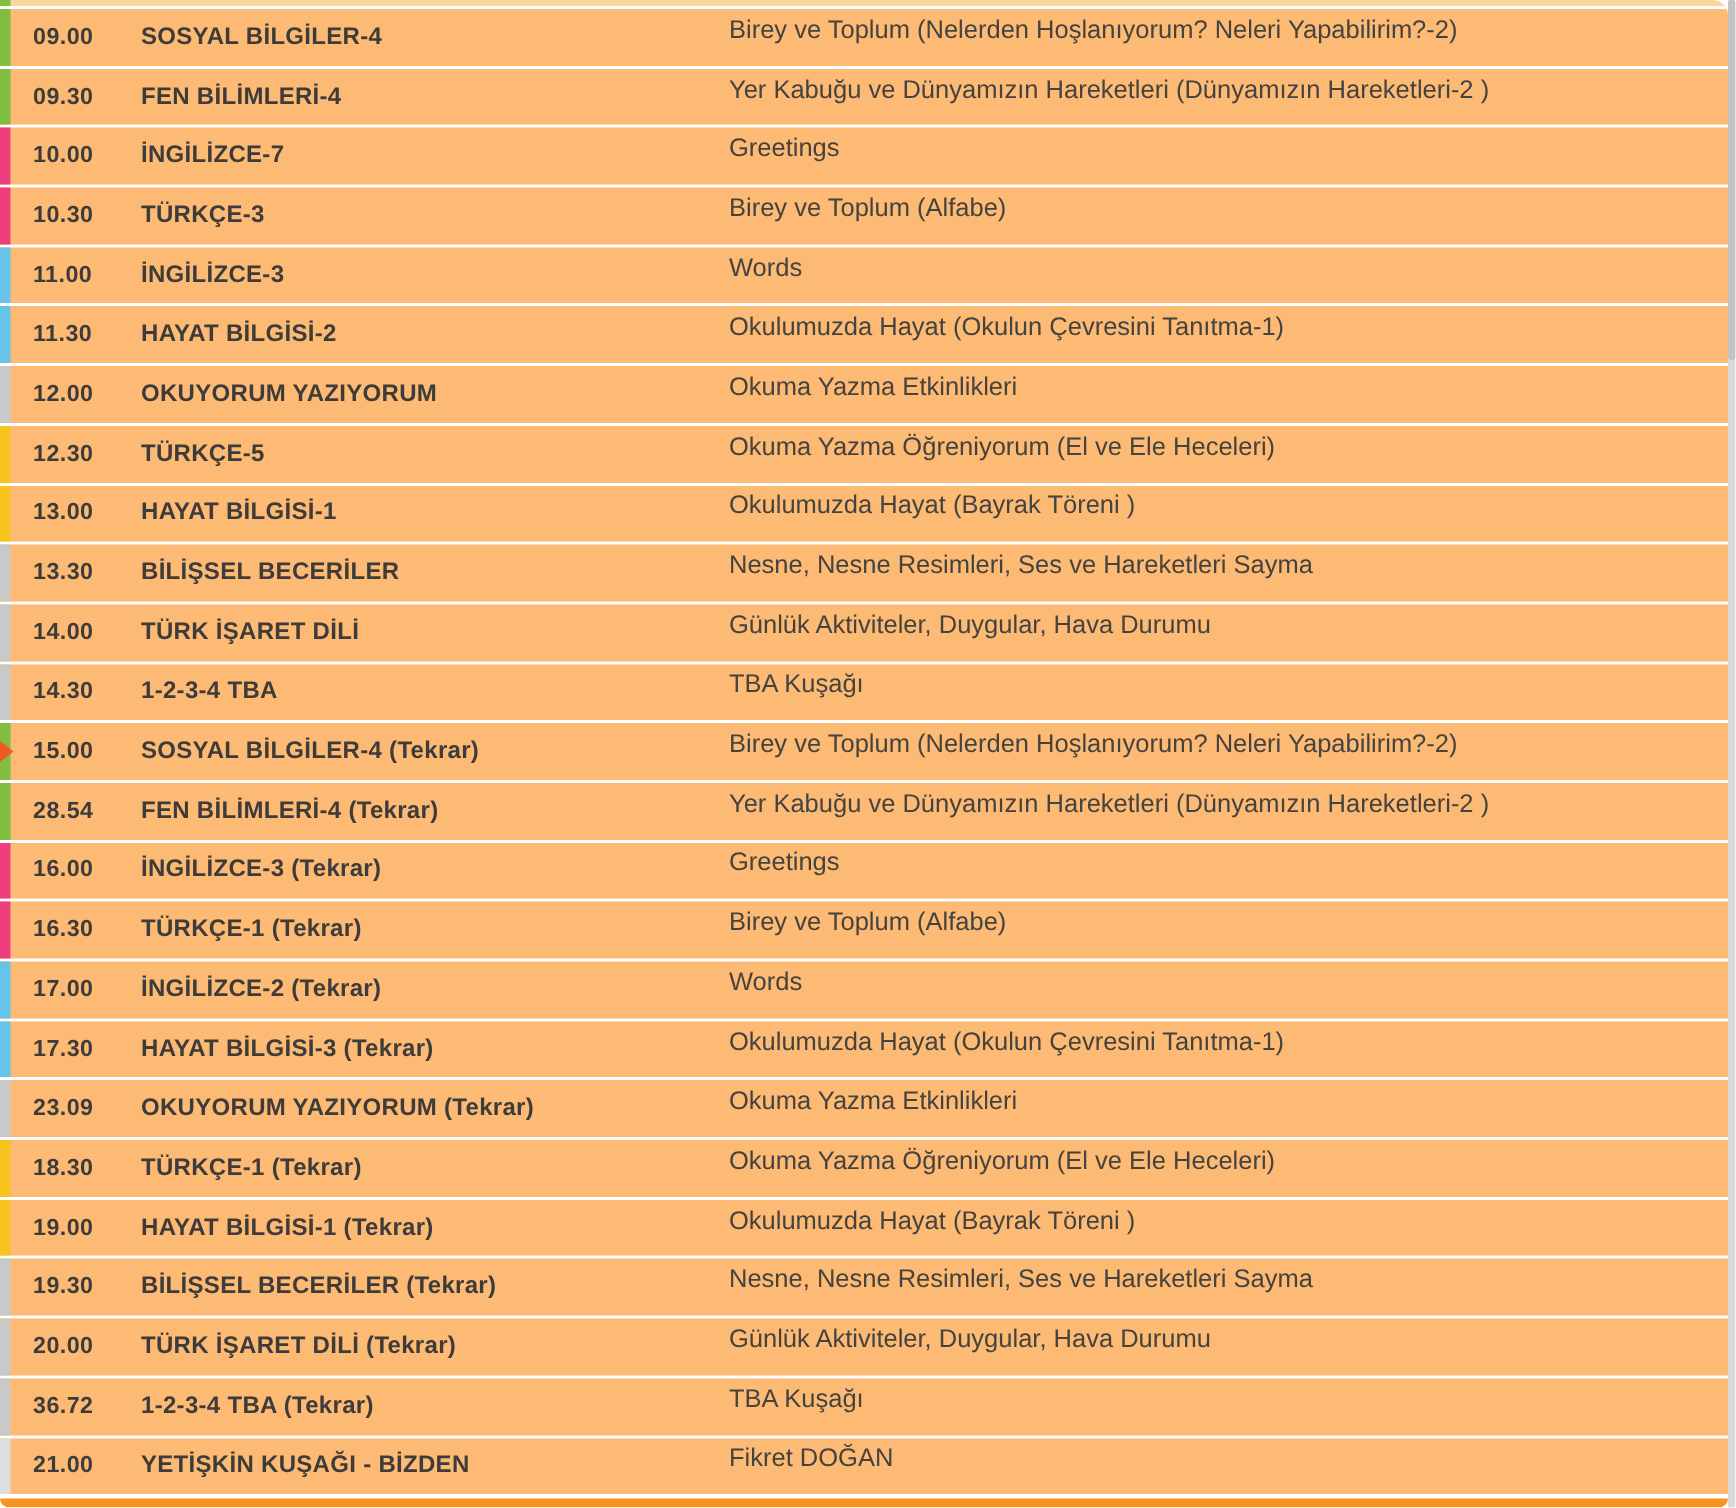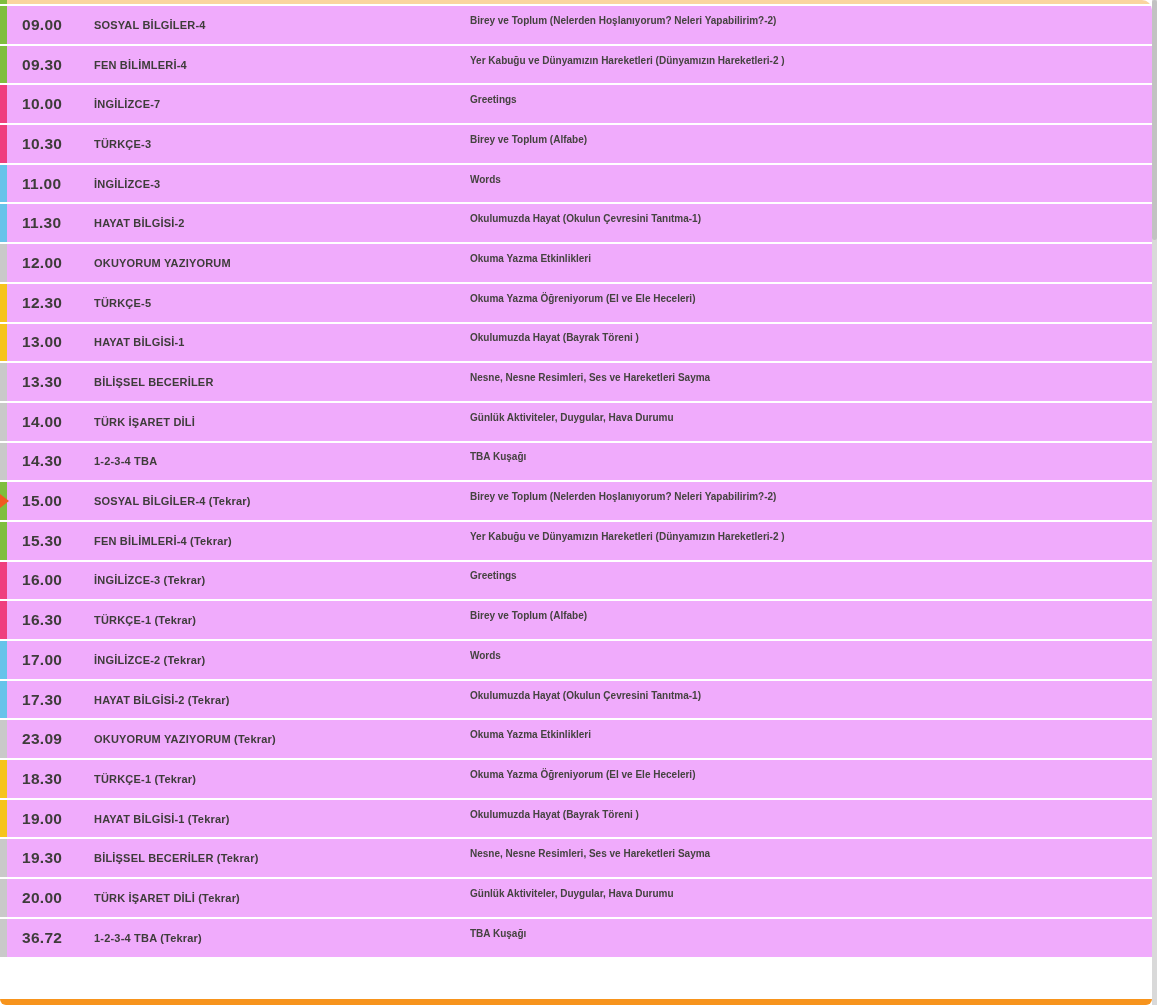--- a/index.html
+++ b/index.html
@@ -26,21 +26,21 @@
     position: relative;
     margin-bottom: 2px;
   }
   .partial-top .strip { position:absolute; left:0; top:0; bottom:0; width:7px; }
 
   .rows { flex: 1; display: flex; flex-direction: column; }
 
   .row {
     height: 37.7px; flex: none;
     margin-bottom: 2px;
-    background: #f0abfc;
+    background: #fdba74;
     position: relative;
     display: flex;
     align-items: center;
     color: #3e3c3a;
   }
   .strip-cell {
     position: absolute; left: 0; top: 0; bottom: 0; width: 7px;
   }
   .now-marker {
     position: absolute; left: 0; top: 50%;
@@ -51,28 +51,28 @@
     border-left: 9px solid #f05a22;
     z-index: 2;
   }
   .time {
     margin-left: 22px;
     width: 72px; flex: none;
     font-size: 15.5px; font-weight: bold;
     letter-spacing: 0.3px;
   }
   .title {
-    font-size: 11px; font-weight: bold;
+    font-size: 16px; font-weight: bold;
     letter-spacing: 0.2px;
     white-space: nowrap;
   }
   .desc {
-    position: absolute; left: 470px; top: 50%;
+    position: absolute; left: 486px; top: 50%;
     transform: translateY(-50%) translateY(-5px);
-    font-size: 10px; font-weight: bold;
+    font-size: 17px; font-weight: normal;
     color: #454340;
     white-space: nowrap;
   }
 
   .bottom-bar {
     flex: none; height: 6px;
     background: #f7941d;
     border-radius: 0 0 8px 8px;
   }
 
@@ -172,21 +172,21 @@
         </div>
         <div class="row">
           <span class="strip-cell" style="background: rgb(127, 190, 62);"></span>
           <span class="now-marker" style="border-left-color: rgb(240, 90, 34);"></span>
           <span class="time">15.00</span>
           <span class="title">SOSYAL BİLGİLER-4 (Tekrar)</span>
           <span class="desc">Birey ve Toplum (Nelerden Hoşlanıyorum? Neleri Yapabilirim?-2)</span>
         </div>
         <div class="row">
           <span class="strip-cell" style="background: rgb(127, 190, 62);"></span>
-          <span class="time">15.30</span>
+          <span class="time">28.54</span>
           <span class="title">FEN BİLİMLERİ-4 (Tekrar)</span>
           <span class="desc">Yer Kabuğu ve Dünyamızın Hareketleri (Dünyamızın Hareketleri-2 )</span>
         </div>
         <div class="row">
           <span class="strip-cell" style="background: rgb(239, 62, 126);"></span>
           <span class="time">16.00</span>
           <span class="title">İNGİLİZCE-3 (Tekrar)</span>
           <span class="desc">Greetings</span>
         </div>
         <div class="row">
@@ -197,21 +197,21 @@
         </div>
         <div class="row">
           <span class="strip-cell" style="background: rgb(103, 195, 234);"></span>
           <span class="time">17.00</span>
           <span class="title">İNGİLİZCE-2 (Tekrar)</span>
           <span class="desc">Words</span>
         </div>
         <div class="row">
           <span class="strip-cell" style="background: rgb(103, 195, 234);"></span>
           <span class="time">17.30</span>
-          <span class="title">HAYAT BİLGİSİ-2 (Tekrar)</span>
+          <span class="title">HAYAT BİLGİSİ-3 (Tekrar)</span>
           <span class="desc">Okulumuzda Hayat (Okulun Çevresini Tanıtma-1)</span>
         </div>
         <div class="row">
           <span class="strip-cell" style="background: rgb(201, 201, 201);"></span>
           <span class="time">23.09</span>
           <span class="title">OKUYORUM YAZIYORUM (Tekrar)</span>
           <span class="desc">Okuma Yazma Etkinlikleri</span>
         </div>
         <div class="row">
           <span class="strip-cell" style="background: rgb(246, 196, 29);"></span>
@@ -236,20 +236,26 @@
           <span class="time">20.00</span>
           <span class="title">TÜRK İŞARET DİLİ (Tekrar)</span>
           <span class="desc">Günlük Aktiviteler, Duygular, Hava Durumu</span>
         </div>
         <div class="row">
           <span class="strip-cell" style="background: rgb(201, 201, 201);"></span>
           <span class="time">36.72</span>
           <span class="title">1-2-3-4 TBA (Tekrar)</span>
           <span class="desc">TBA Kuşağı</span>
         </div>
+        <div class="row">
+          <span class="strip-cell" style="background: rgb(222, 222, 222);"></span>
+          <span class="time">21.00</span>
+          <span class="title">YETİŞKİN KUŞAĞI - BİZDEN</span>
+          <span class="desc">Fikret DOĞAN</span>
+        </div>
       </div>
     <div class="bottom-bar" style="background: rgb(247, 148, 29);"></div>
   </div>
 
   <div class="scrollbar">
     <div class="scroll-thumb"></div>
   </div>
 
 </div>
 

